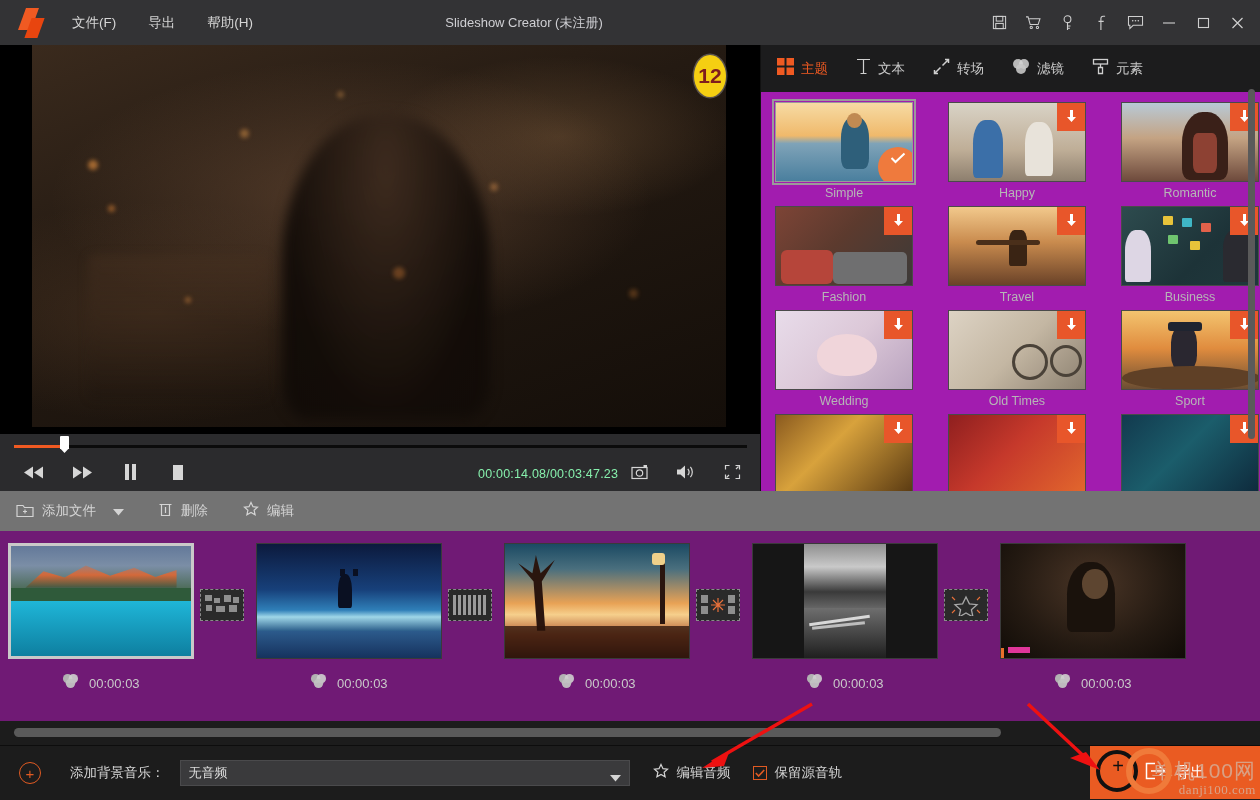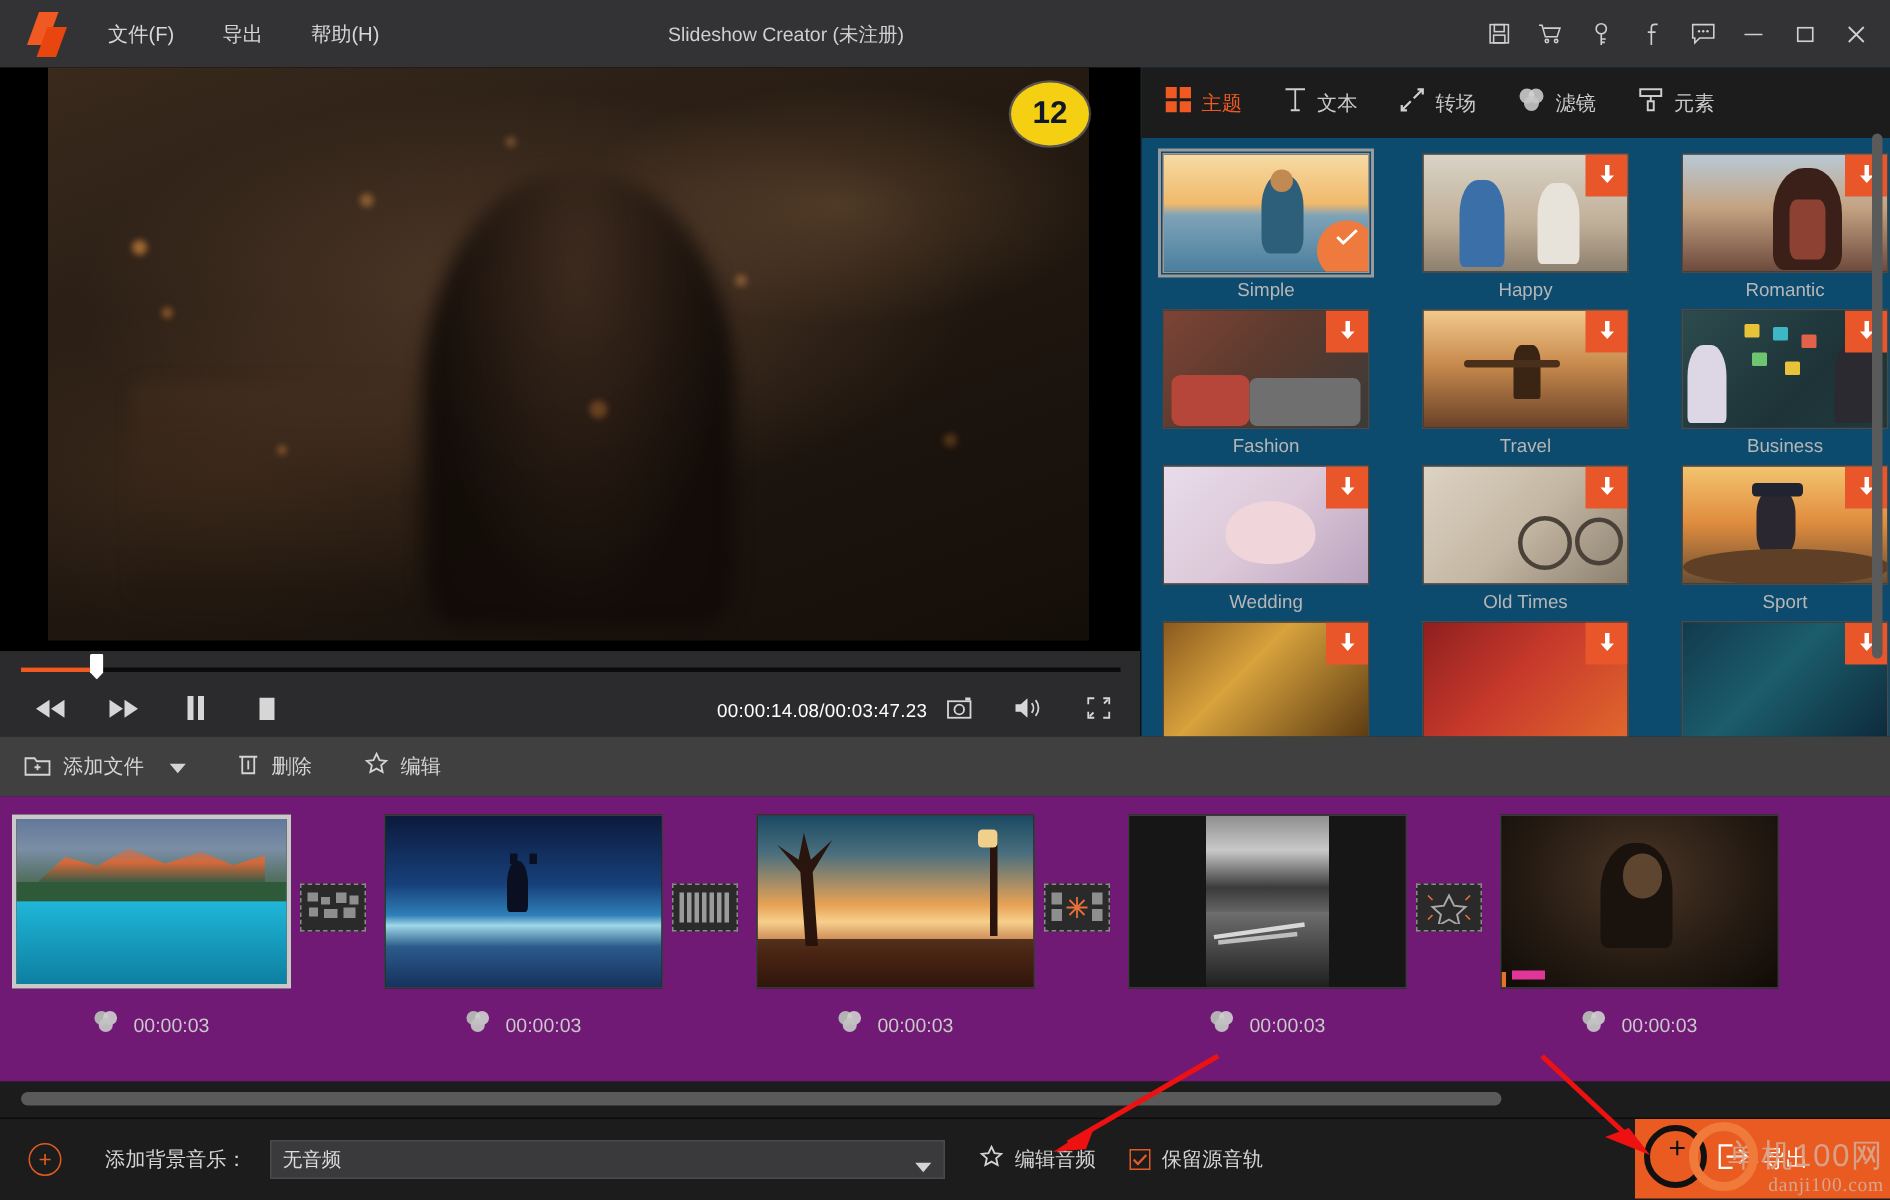--- a/index.html
+++ b/index.html
@@ -64,22 +64,22 @@
     filter: blur(6px);
   }
   .vbokeh { position:absolute; border-radius:50%; filter: blur(2.2px); }
   .vchair {
     position:absolute; left: 8%; top: 55%; width: 26%; height: 38%;
     background: linear-gradient(180deg, rgba(70,48,32,0.5), rgba(20,14,9,0.2));
     filter: blur(5px); border-radius: 6px;
   }
   .badge12 {
     position: absolute; right: 34px; top: 10px;
-    width: 52px; height: 42px; border-radius: 50%;
-    background: #f5cf12; color: #0f172a;
+    width: 32px; height: 42px; border-radius: 50%;
+    background: #f5cf12; color: #7f1d1d;
     display: flex; align-items: center; justify-content: center;
     font-size: 21px; font-weight: bold;
     box-shadow: 0 0 0 1.5px rgba(255,255,255,0.25);
   }
   .wmark {
     position: absolute; left: 30px; bottom: 18px;
     display: flex; align-items: center; gap: 7px;
     font-size: 12px; color: #e6e6e6; letter-spacing: .5px;
     text-shadow: 0 1px 2px #000;
   }
@@ -99,29 +99,29 @@
   }
   .seekbar .fill { position:absolute; left:0; top:0; height:3px; width: 51px; background:#f05a22; }
   .seekhandle {
     position: absolute; left: 60px; top: 2px; width: 9px; height: 17px;
     background: #fff; border-radius: 1px;
     clip-path: polygon(0 0, 100% 0, 100% 72%, 50% 100%, 0 72%);
   }
   .pbtns { position: absolute; left: 20px; top: 26px; display: flex; align-items: center; gap: 20px; }
   .pbtn { width: 28px; height: 24px; display:flex; align-items:center; justify-content:center; cursor:default; }
   .ptime {
-    position: absolute; left: 478px; top: 33px; font-size: 12.5px; color: #ffffff;
+    position: absolute; left: 478px; top: 33px; font-size: 12.5px; color: #86efac;
     font-family: "Liberation Sans", sans-serif; letter-spacing: .2px;
   }
   .prbtns { position: absolute; right: 14px; top: 26px; display:flex; align-items:center; gap: 18px; }
 
   
   .rpanel {
     position: absolute; left: 760px; top: 45px; width: 500px; height: 446px;
-    background: #0c4a6e; border-left: 1px solid #111;
+    background: #a21caf; border-left: 1px solid #111;
   }
   .rtabs {
     position: absolute; left: 0; top: 0; width: 500px; height: 47px;
     display: flex; align-items: center; padding-left: 14px; gap: 24px;
     background: #1c1c1d;
   }
   .rtab { display: flex; align-items: center; gap: 7px; cursor: default; padding: 4px 2px; }
   .rtab .lbl { font-size: 13.5px; color: #c9c9c9; }
   .rtab.active .lbl { color: #f05a22; }
   .grid {
@@ -161,21 +161,21 @@
   .a-oldtimes { background: linear-gradient(135deg,#ddd3c4 0%,#c4b7a3 50%,#8c8070 100%); }
   .a-sport { background: linear-gradient(180deg,#f3c46f 0%,#e08c3e 48%,#6b4e33 100%); }
   .a-gold { background: linear-gradient(135deg,#8a5a1f 0%,#d8a23c 40%,#5a3a12 100%); }
   .a-red { background: linear-gradient(135deg,#8f1f1f 0%,#c6392b 45%,#e2672d 100%); }
   .a-blue { background: linear-gradient(135deg,#123a4e 0%,#1b5d6b 45%,#0e2a3c 100%); }
   .blob { position:absolute; border-radius: 50%; }
 
   
   .ttoolbar {
     position: absolute; left: 0; top: 491px; width: 1260px; height: 40px;
-    background: #404040; display: flex; align-items: center; padding-left: 16px; gap: 20px;
+    background: #737373; display: flex; align-items: center; padding-left: 16px; gap: 20px;
   }
   .tt-item { display:flex; align-items:center; gap: 8px; cursor: default; font-size: 13.5px; color:#d4d4d4; }
 
   
   .timeline {
     position: absolute; left: 0; top: 531px; width: 1260px; height: 190px;
     background: #701a75;
   }
   .clips { position:absolute; left:0; top:0; display:flex; align-items:flex-start; }
   .clip { width: 200px; position: relative; padding-top: 12px; }

